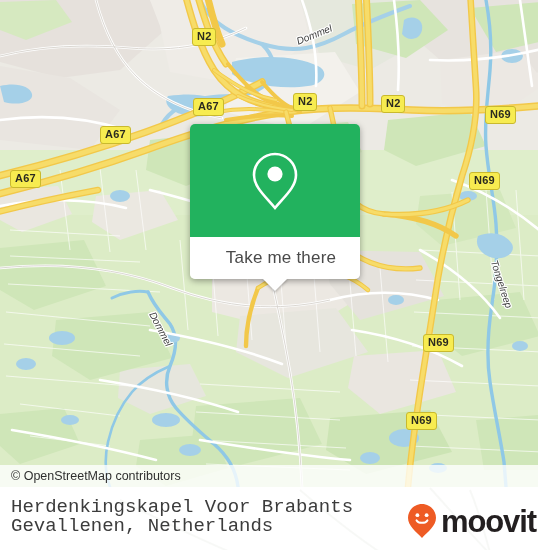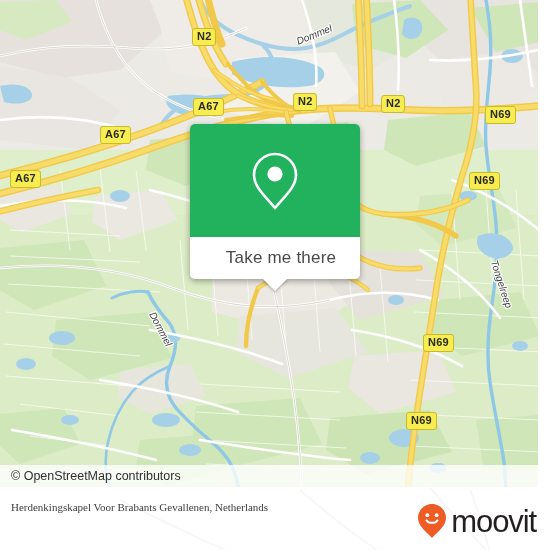--- a/index.html
+++ b/index.html
@@ -140,37 +140,37 @@
     position: absolute;
     left: 0; top: -487px;
     opacity: .07;
     pointer-events: none;
   }
   #place-text {
     position: absolute;
     left: 11px;
     top: 11px;
     width: 370px;
-    font-size: 11px;
+    font-size: 19px;
     line-height: 19px;
     color: #3c3c3c;
-    font-family: Liberation Serif, serif;
+    font-family: Liberation Mono, monospace;
   }
   #brand {
     position: absolute;
     right: 14px;
     top: 16px;
     display: flex;
     align-items: center;
     gap: 4px;
   }
   #brand-word {
     font-family: "Liberation Sans", sans-serif;
     font-size: 31px;
-    font-weight: normal;
+    font-weight: bold;
     color: #231f20;
     letter-spacing: -1.1px;
     line-height: 31px;
   }
 </style>
 </head>
 <body>
 
 <div id="app">
 

